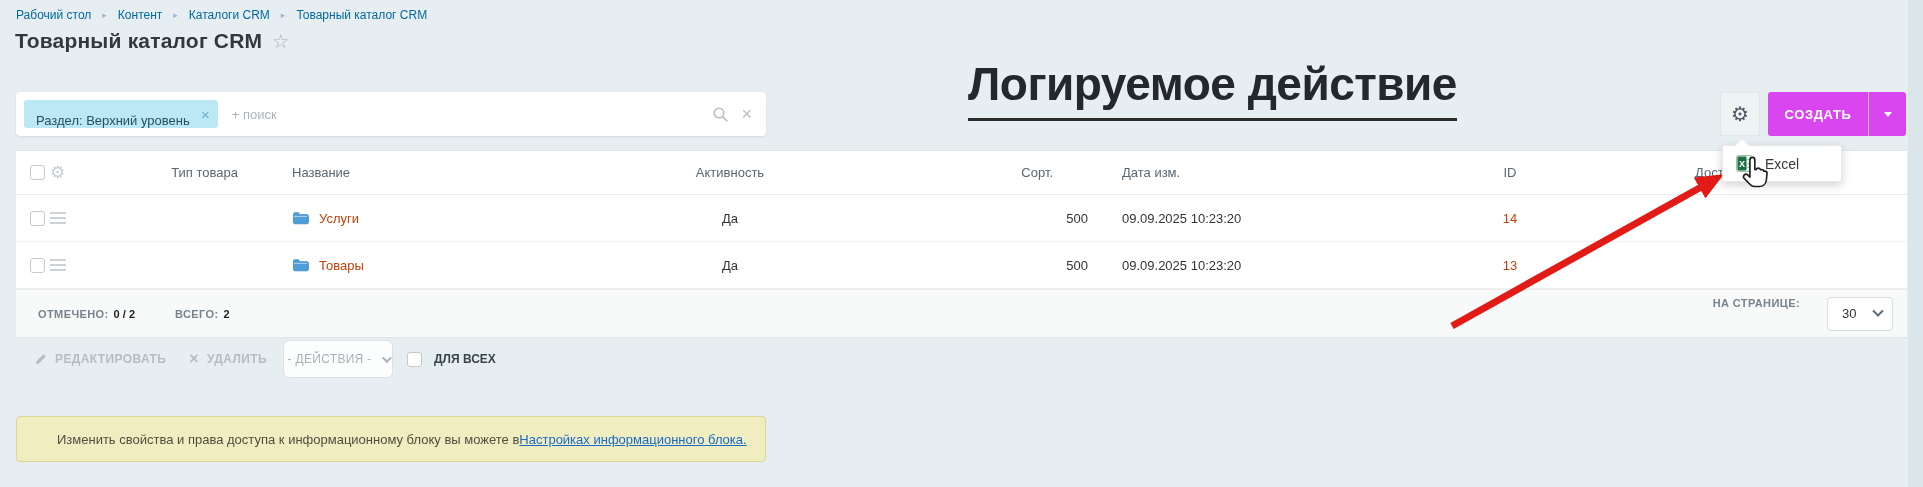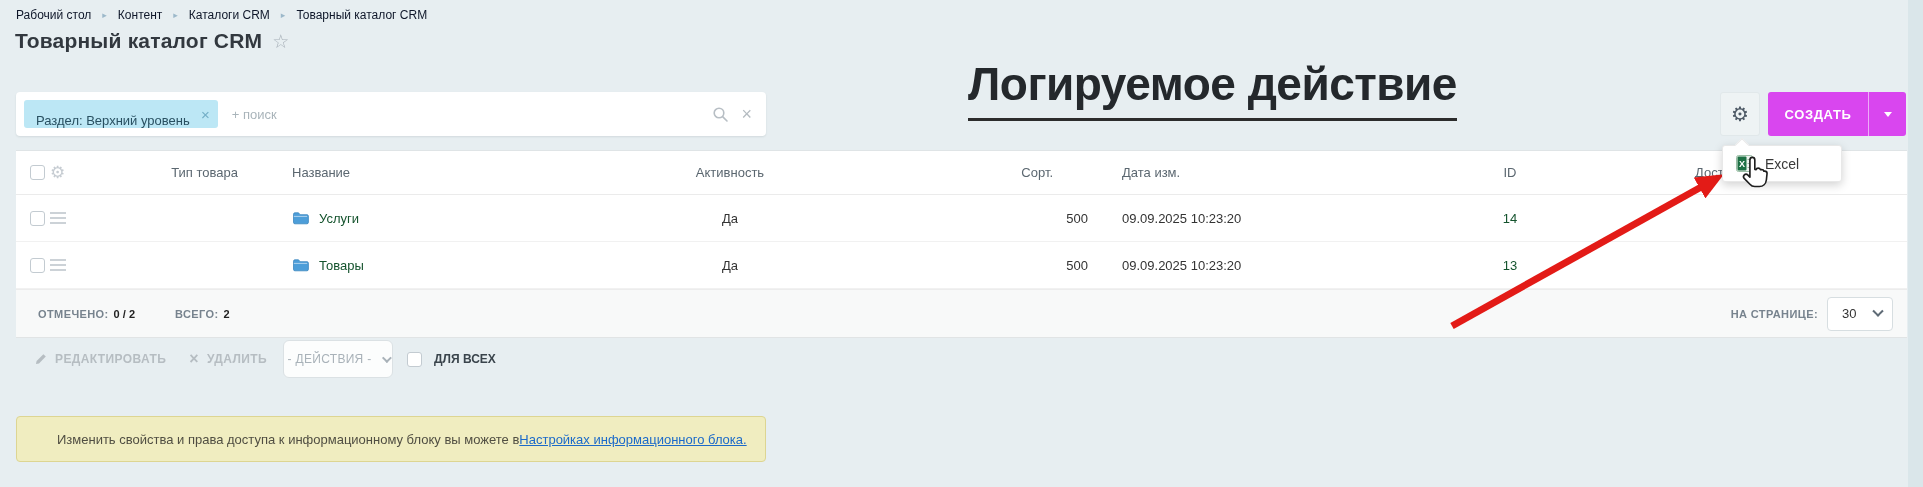--- a/index.html
+++ b/index.html
@@ -4,21 +4,21 @@
 <style>
   * { margin:0; padding:0; box-sizing:border-box; }
   html,body { background:#e7eef1; }
   .page {
     position:relative; width:1923px; height:487px;
     background:#e7eef1; overflow:hidden;
     font-family:"Liberation Sans", sans-serif; color:#333;
   }
   
   .breadcrumb { position:absolute; left:16px; top:8px; font-size:12px; display:flex; align-items:center; }
-  .crumb { color:#0f172a; text-decoration:none; cursor:pointer; }
+  .crumb { color:#0369a1; text-decoration:none; cursor:pointer; }
   .crumb:not(.last)::after { content:"\25B8"; color:#9cb8ca; font-size:9px; margin:0 11px; position:relative; top:-1px; }
   
   .title-row { position:absolute; left:15px; top:29px; display:flex; align-items:center; gap:10px; }
   .page-title { font-size:21px; font-weight:bold; color:#32383f; letter-spacing:.2px; }
   .star { font-size:19px; color:#a8b1b9; cursor:pointer; line-height:1; }
   
   .filter-bar {
     position:absolute; left:16px; top:92px; width:750px; height:44px;
     background:#fff; border-radius:4px; box-shadow:0 1px 2px rgba(60,70,80,.12);
     display:flex; align-items:center; padding:0 14px 0 8px;
@@ -83,31 +83,31 @@
   .c-name { padding-left:30px; display:flex; align-items:center; gap:10px; }
   .c-activity { text-align:center; }
   .c-sort { text-align:right; }
   .h-sort { padding-right:47px; } .v-sort { padding-right:12px; }
   .c-date { padding-left:22px; }
   .c-id { text-align:center; }
   .c-access { padding-left:35px; }
   .checkbox { width:15px; height:15px; background:#fff; border:1px solid #c3cbd1; border-radius:3px; cursor:pointer; }
   .gear-light { font-size:17px; color:#c6ccd2; line-height:1; cursor:pointer; }
   .hamburger { width:16px; height:2px; background:#ccd2d7; box-shadow:0 5px 0 #ccd2d7, 0 10px 0 #ccd2d7; margin-bottom:10px; cursor:grab; }
-  .row-link { color:#14532d; text-decoration:none; cursor:pointer; }
+  .row-link { color:#c2410c; text-decoration:none; cursor:pointer; }
   .col-label { cursor:pointer; }
   
   .grid-footer {
     height:49px; background:#f8f9f9; border-top:1px solid #ececec; border-bottom:1px solid #e1e4e5;
     display:flex; align-items:center; padding:0 14px 0 22px; font-size:11px; color:#77838e;
   }
   .f-label { letter-spacing:.4px; font-weight:bold; color:#77838e; }
   .f-value { font-weight:bold; color:#222; margin-left:5px; }
   .f-group { display:flex; align-items:center; }
-  .f-right { margin-left:auto; display:flex; align-items:center; gap:9px; }
+  .f-right { margin-left:auto; display:flex; align-items:flex-start; gap:27px; }
   .perpage-box {
     width:66px; height:34px; background:#fff; border:1px solid #d7dee1; border-radius:4px;
     display:flex; align-items:center; justify-content:space-between; padding:0 10px 0 14px;
     font-size:13px; color:#333; cursor:pointer;
   }
   .chev { width:8px; height:8px; border-right:2px solid #5f6b76; border-bottom:2px solid #5f6b76; transform:rotate(45deg) translate(-2px,-2px); }
   
   .actions { position:absolute; left:16px; top:336px; height:46px; display:flex; align-items:center; }
   .act-btn { display:flex; align-items:center; gap:8px; color:#b6bdc2; font-size:12px; font-weight:bold; letter-spacing:.4px; cursor:pointer; }
   .act-edit { margin-left:19px; }

